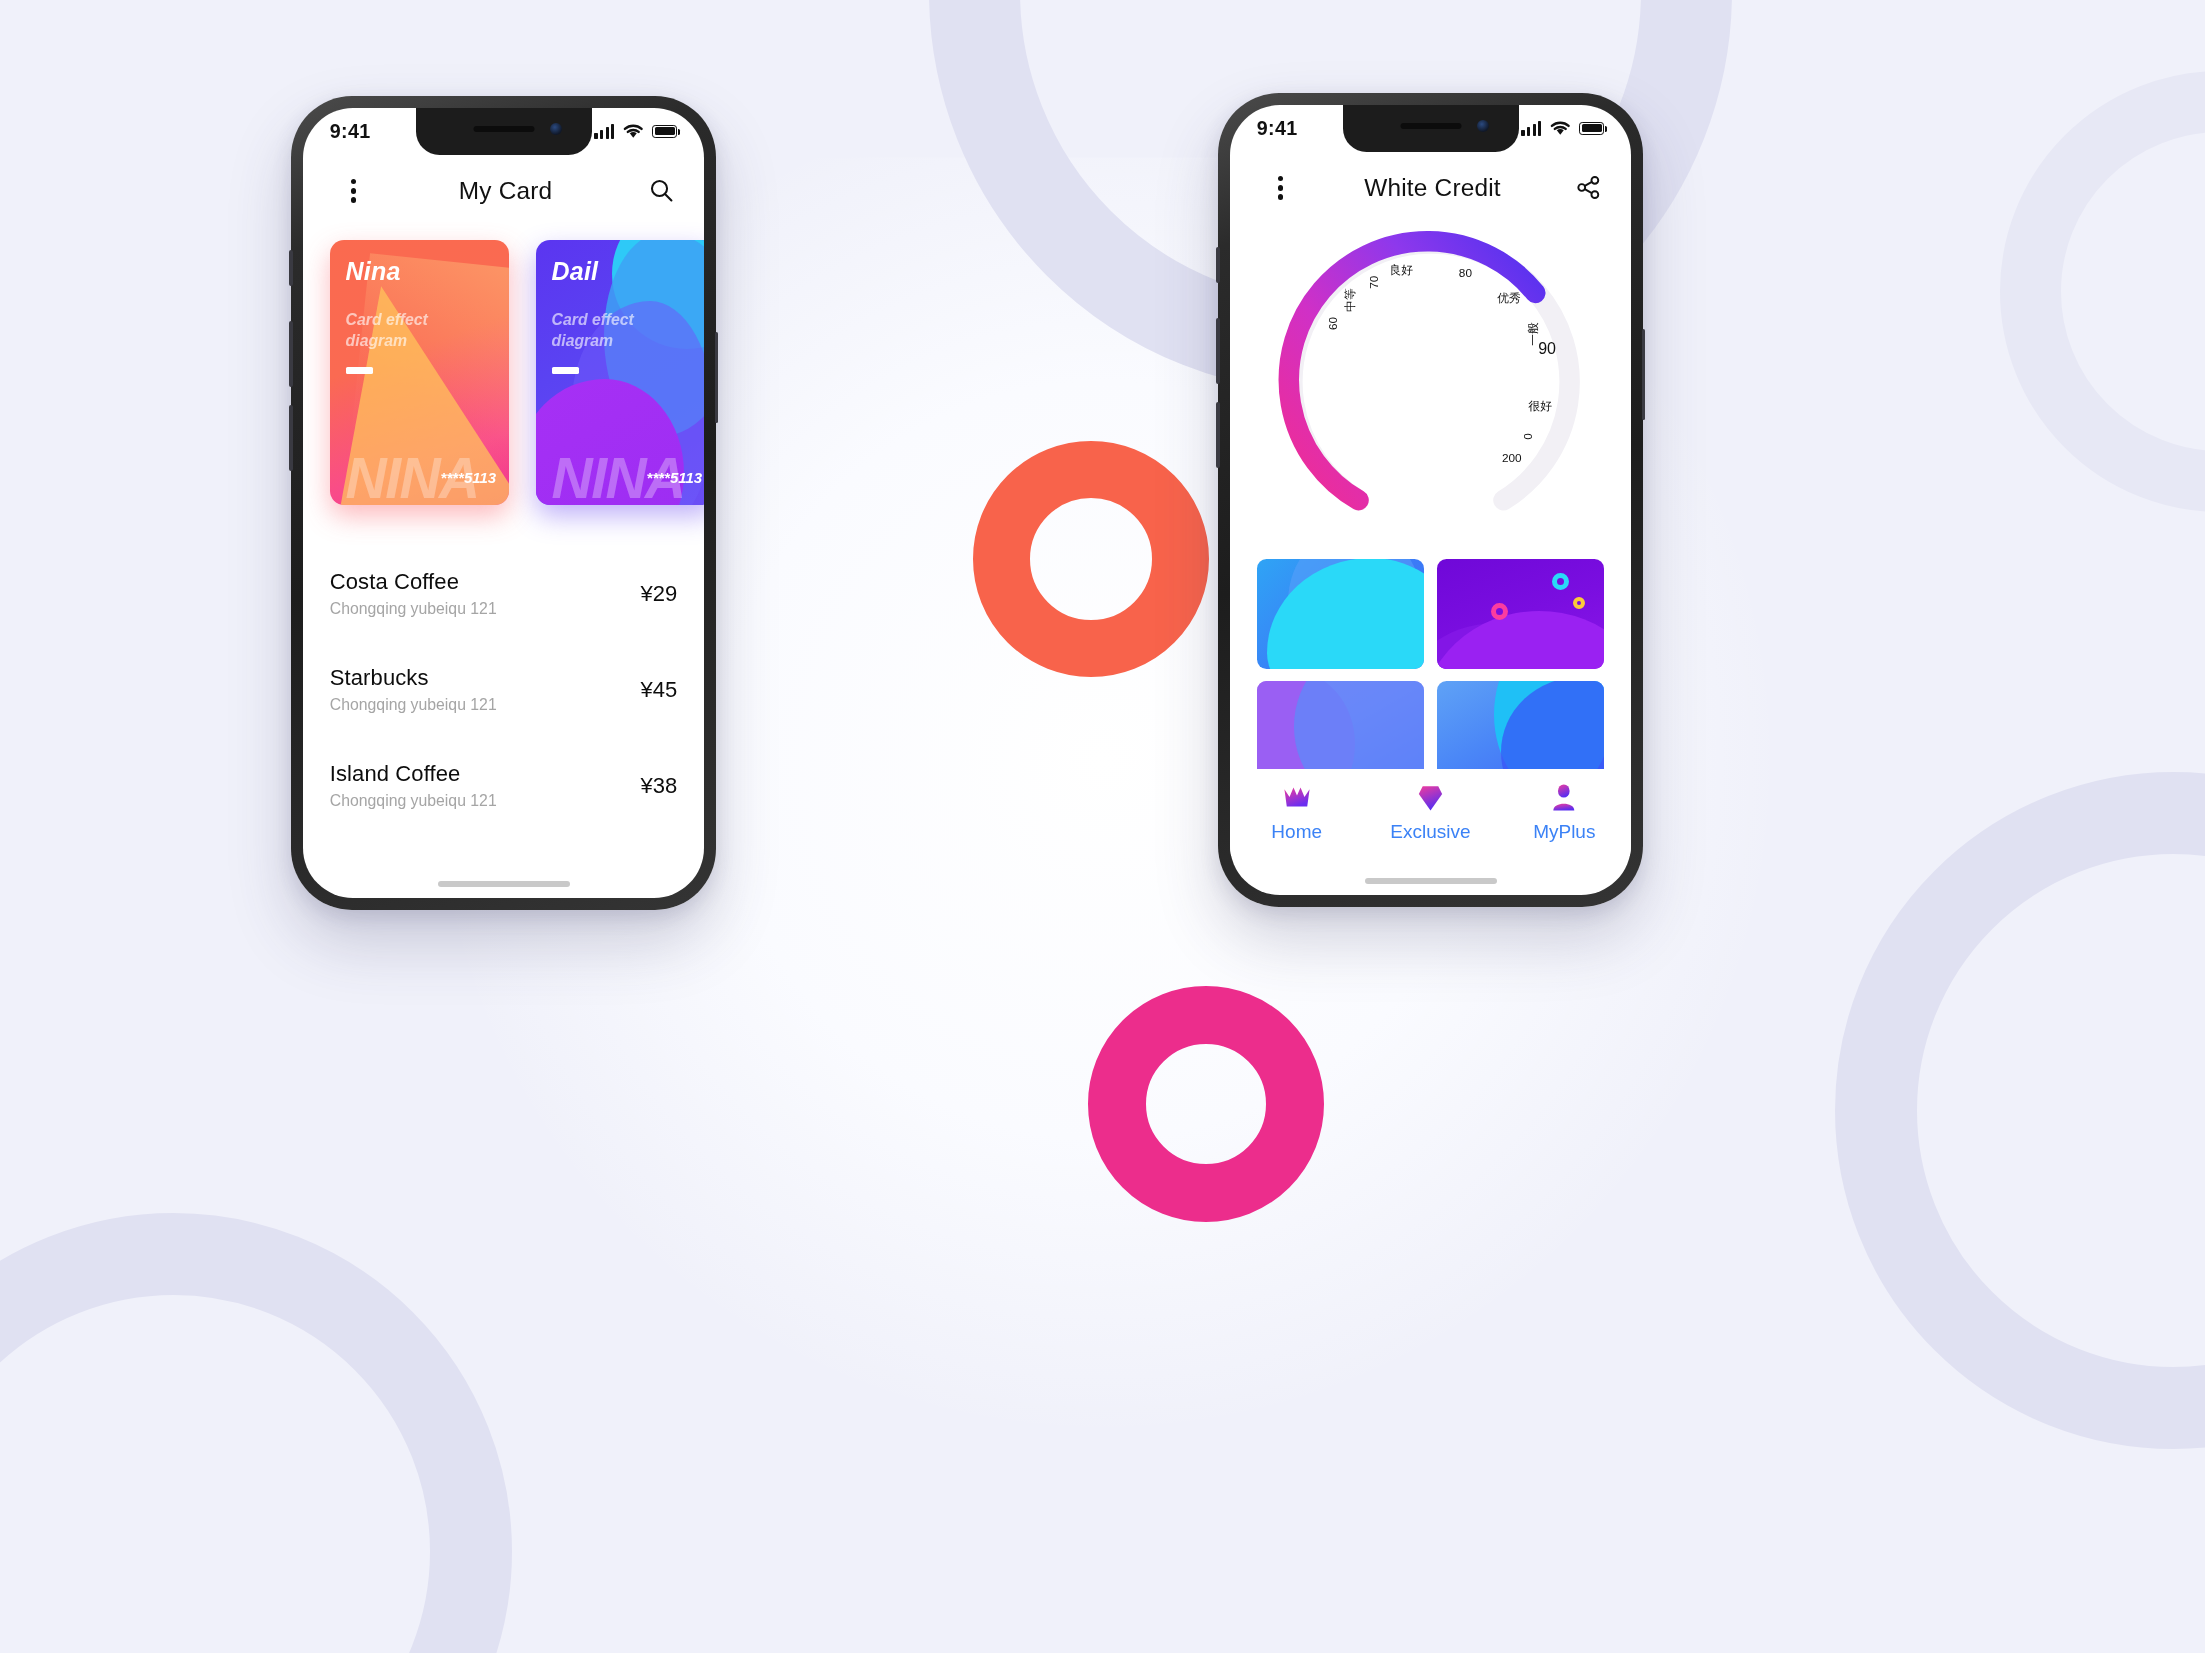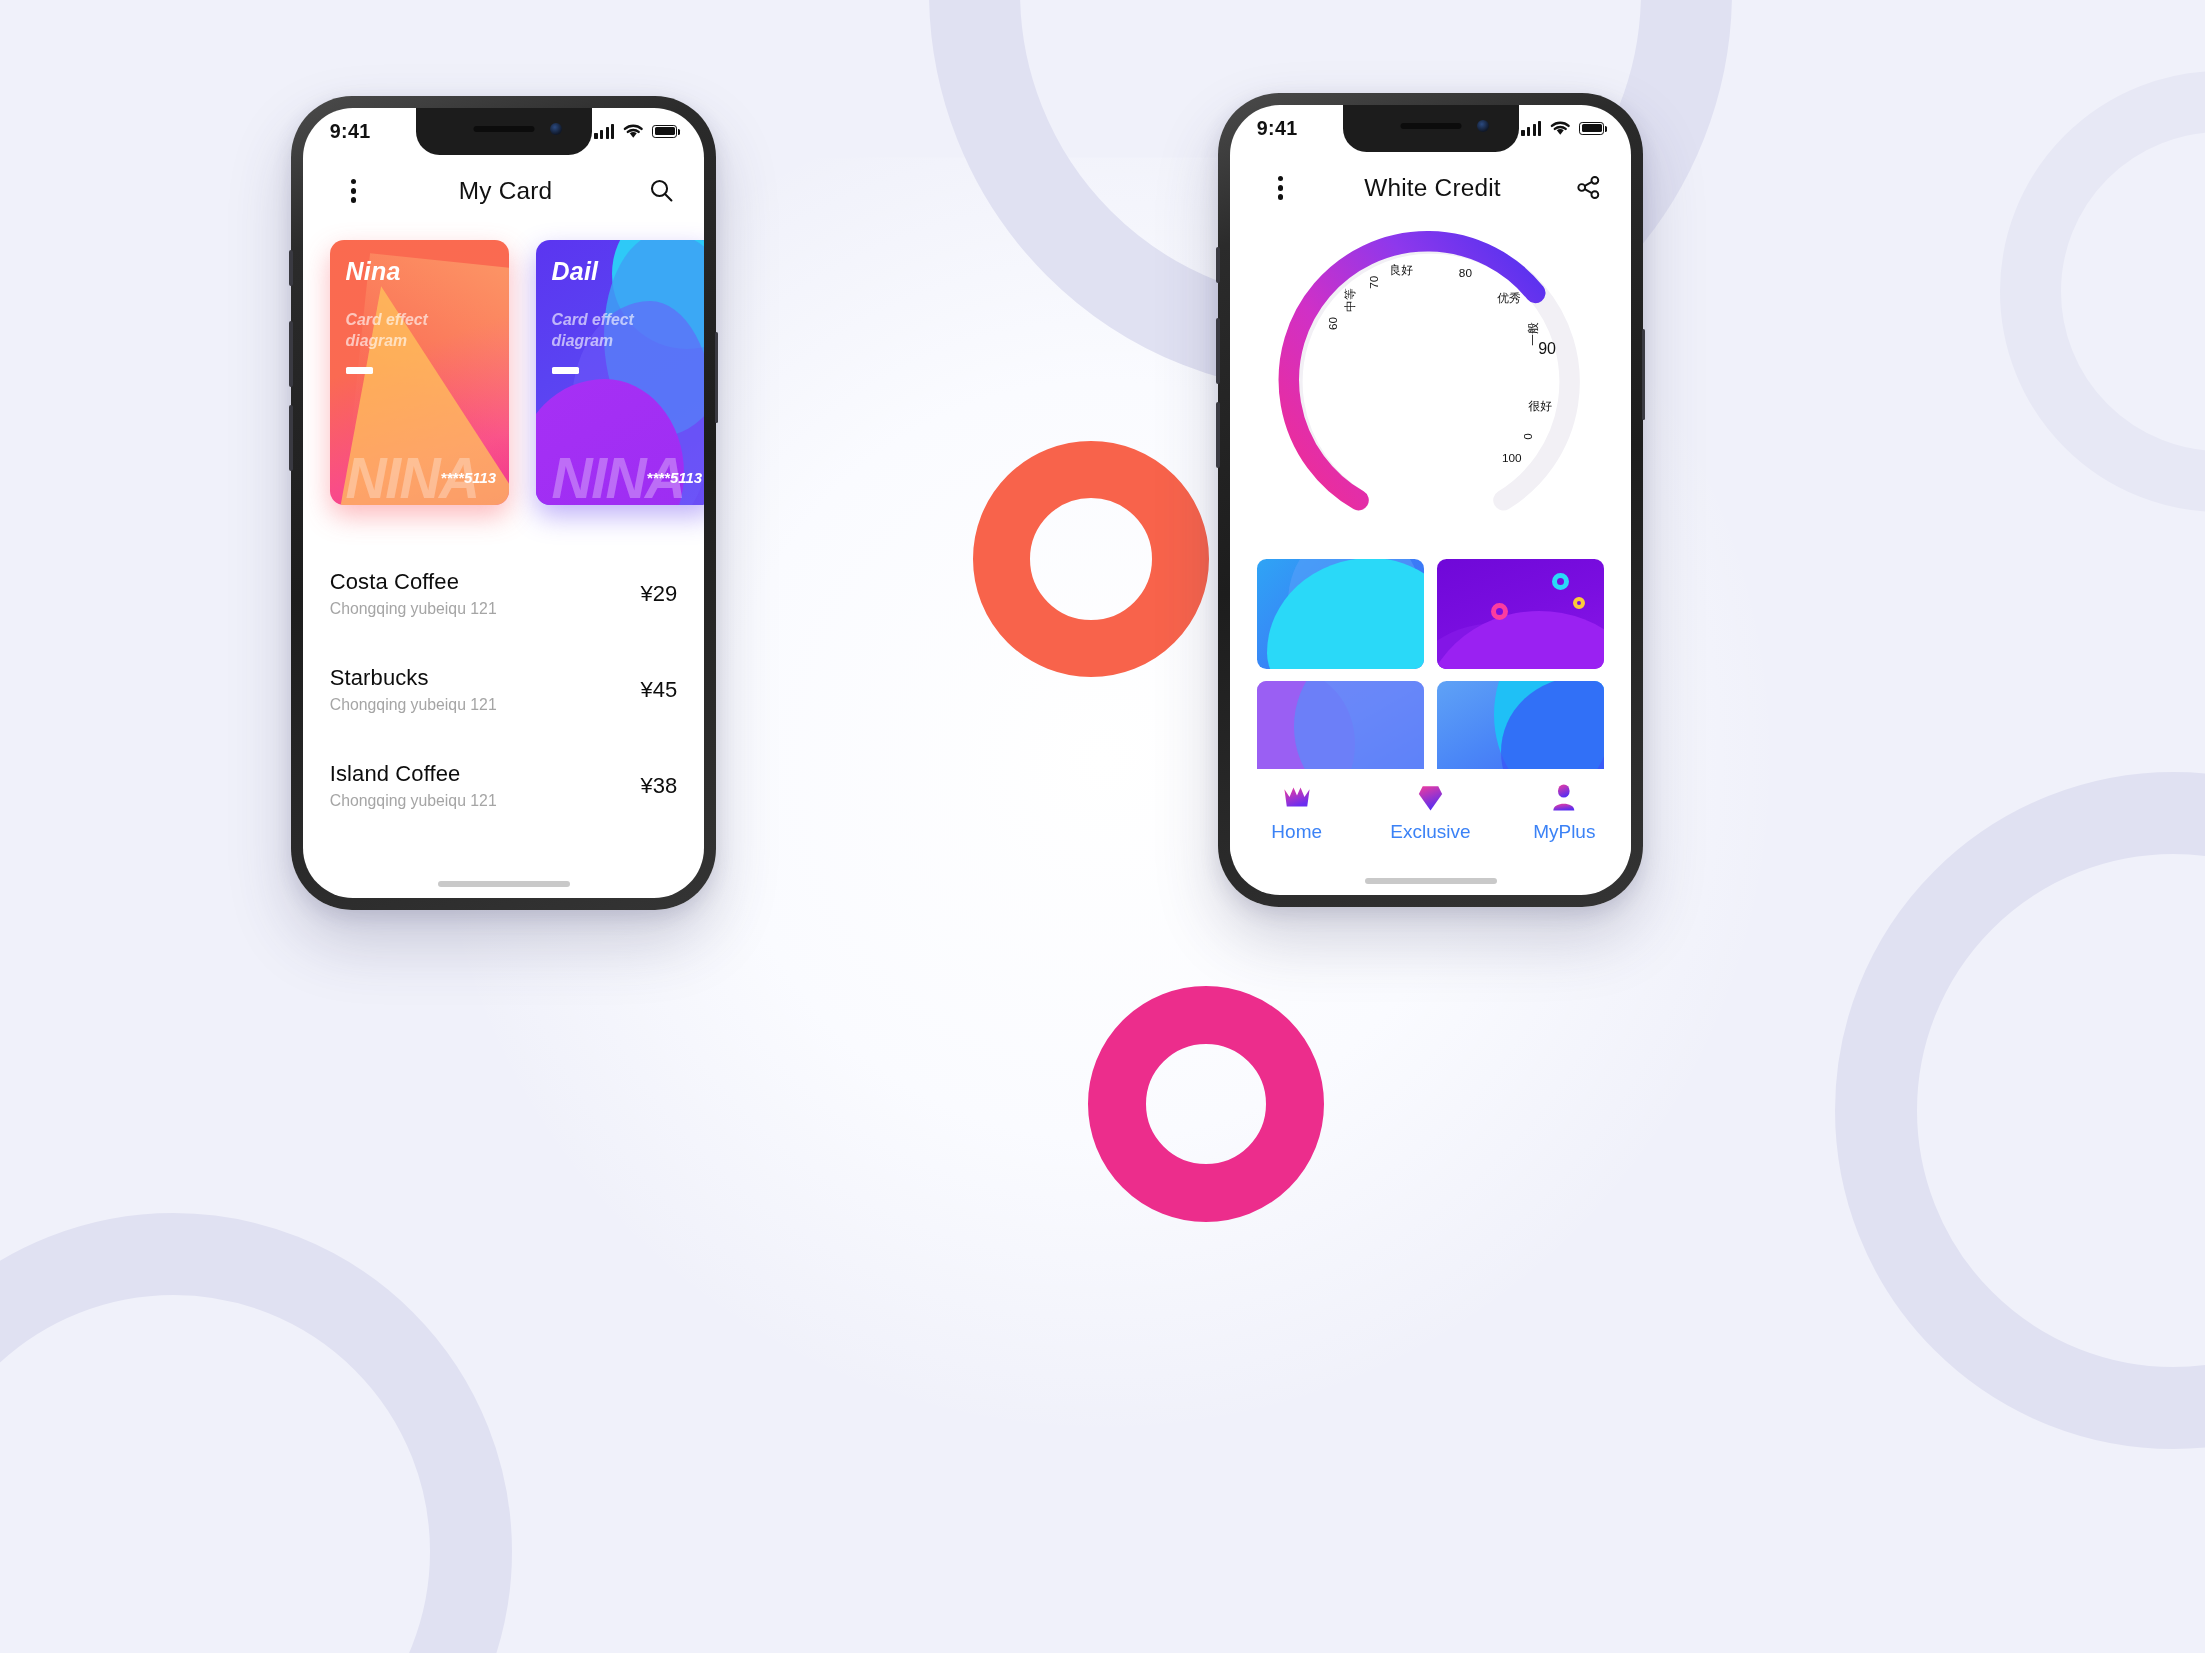--- a/index.html
+++ b/index.html
@@ -389,21 +389,21 @@
           <span style="position:absolute;left:50%;top:50%;transform:translate(-50%,-50%) rotate(120deg) translateY(-113px) rotate(-210deg);font-size:11.8px;color:#111;white-space:nowrap;">0</span>
           <span style="position:absolute;left:50%;top:50%;transform:translate(-50%,-50%) rotate(66deg) translateY(-113px) rotate(-156deg);font-size:11.8px;color:#111;white-space:nowrap;">一般</span>
           <span style="position:absolute;left:50%;top:50%;transform:translate(-50%,-50%) rotate(300deg) translateY(-113px) rotate(-390deg);font-size:11.8px;color:#111;white-space:nowrap;">60</span>
           <span style="position:absolute;left:50%;top:50%;transform:translate(-50%,-50%) rotate(315deg) translateY(-113px) rotate(-405deg);font-size:11.8px;color:#111;white-space:nowrap;">中等</span>
           <span style="position:absolute;left:50%;top:50%;transform:translate(-50%,-50%) rotate(330deg) translateY(-113px) rotate(-420deg);font-size:11.8px;color:#111;white-space:nowrap;">70</span>
           <span style="position:absolute;left:50%;top:50%;transform:translate(-50%,-50%) rotate(345deg) translateY(-113px) rotate(-345deg);font-size:11.8px;color:#111;white-space:nowrap;">良好</span>
           <span style="position:absolute;left:50%;top:50%;transform:translate(-50%,-50%) rotate(18deg) translateY(-113px) rotate(-18deg);font-size:11.8px;color:#111;white-space:nowrap;">80</span>
           <span style="position:absolute;left:50%;top:50%;transform:translate(-50%,-50%) rotate(44deg) translateY(-113px) rotate(-44deg);font-size:11.8px;color:#111;white-space:nowrap;">优秀</span>
           <span style="position:absolute;left:50%;top:50%;transform:translate(-50%,-50%) rotate(74deg) translateY(-113px) rotate(-74deg);font-size:16px;color:#111;white-space:nowrap;margin-left:8px;">90</span>
           <span style="position:absolute;left:50%;top:50%;transform:translate(-50%,-50%) rotate(104deg) translateY(-113px) rotate(-104deg);font-size:11.8px;color:#111;white-space:nowrap;">很好</span>
-          <span style="position:absolute;left:50%;top:50%;transform:translate(-50%,-50%) rotate(134deg) translateY(-113px) rotate(-134deg);font-size:11.8px;color:#111;white-space:nowrap;">100</span>
+          <span style="position:absolute;left:50%;top:50%;transform:translate(-50%,-50%) rotate(134deg) translateY(-113px) rotate(-134deg);font-size:11.8px;color:#111;white-space:nowrap;">200</span>
         </div>
 
       </div>
     </div>
 
     <div class="tiles">
       <div class="tile t1"></div>
       <div class="tile t2">
         <span class="dot cyan"></span>
         <span class="dot pink"></span>

